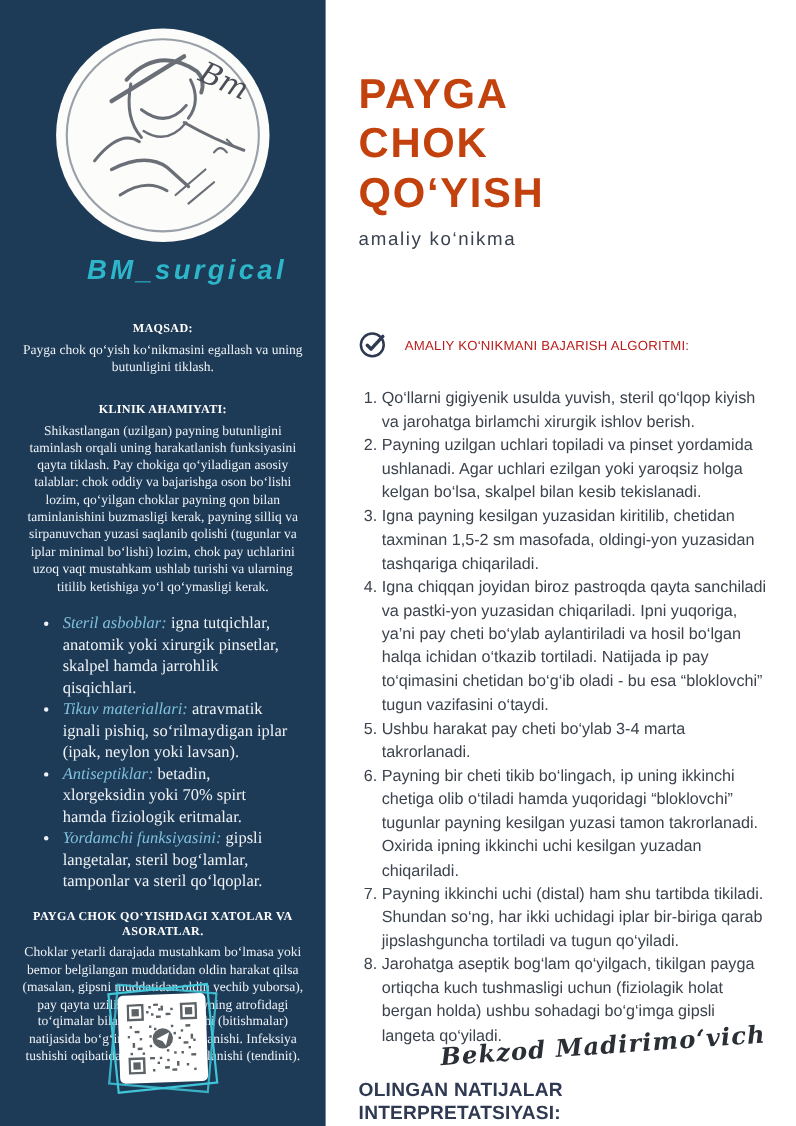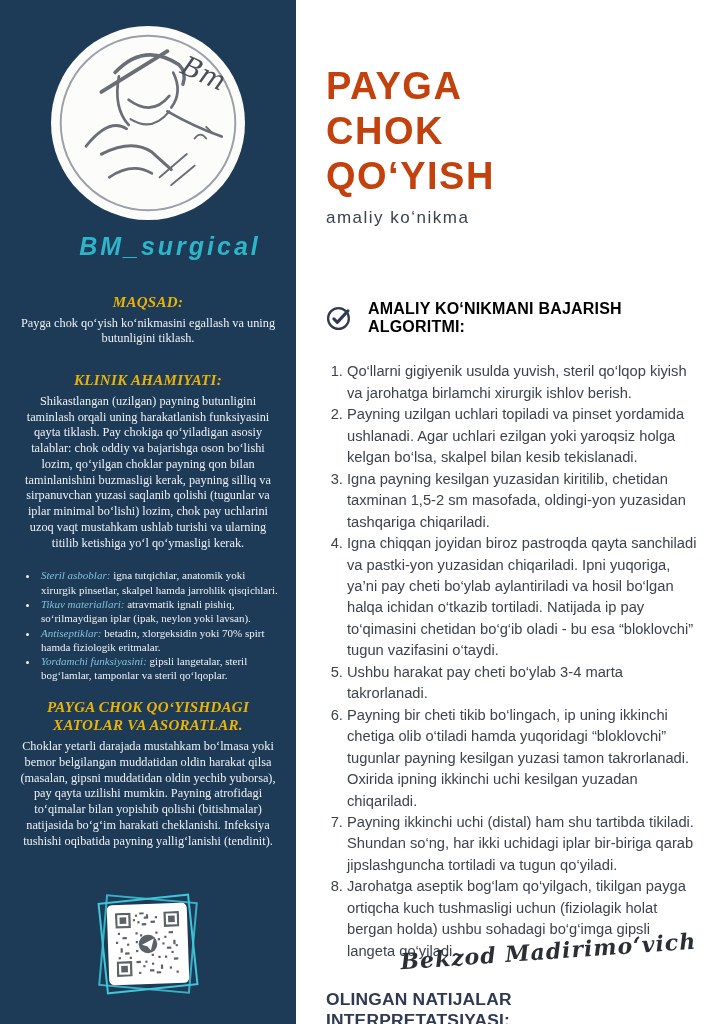--- a/index.html
+++ b/index.html
@@ -19,31 +19,31 @@
   }
   .logo-wrap svg{display:block;width:100%;height:100%;}
   .brand{
     text-align:center;color:#2db5c9;font-weight:bold;font-style:italic;
     font-size:25px;letter-spacing:3px;margin-top:12px;
     font-family:"Liberation Sans",sans-serif;
     margin-left:44px;
   }
   .side-section{padding:0 15px;text-align:center;}
   .side-title{
-    color:#eab308;font-size:15px;font-weight:bold;margin:0 0 3px;
-    letter-spacing:.3px;line-height:1.25;font-style:italic;
+    color:#ffffff;font-size:11px;font-weight:bold;margin:0 0 3px;
+    letter-spacing:.3px;line-height:1.25;
   }
   .side-text{font-size:12.3px;line-height:1.28;margin:4px;color:#edf1f6;}
   .sec-maqsad{margin-top:32px;}
   .sec-klinik{margin-top:24px;}
   .sec-asboblar{margin-top:17px;}
   .sec-xatolar{margin-top:15px;}
   .tools-list{
-    margin:2px 0 0;padding-left:24px;text-align:left;
-    font-size:11px;line-height:1.3;
+    margin:2px 16px 0;padding-left:24px;text-align:left;
+    font-size:15px;line-height:1.3;
   }
   .tools-list li{margin:0;padding-left:2px;}
   .tools-list li::marker{color:#eef2f6;}
   .lead{color:#7fc0dc;font-style:italic;}
   .qr-block{
     position:absolute;bottom:28px;left:50%;transform:translateX(-50%);
     width:104px;height:104px;
   }
   .qr-frame-a,.qr-frame-b{
     position:absolute;inset:6px;border:2px solid #3fc6d8;background:transparent;
@@ -62,21 +62,21 @@
     padding:64px 24px 0 30px;color:#41464e;
   }
   .page-title{
     font-size:38px;line-height:1.18;letter-spacing:1.5px;margin:0;
     color:#c2410c;font-weight:800;white-space:pre-line;
     font-family:"Liberation Sans",sans-serif;
   }
   .subtitle{margin-top:10px;font-size:17px;letter-spacing:1.5px;color:#3a424e;}
   .algo-head{display:flex;align-items:center;gap:15px;margin-top:72px;}
   .algo-head svg{flex:0 0 auto;display:block;}
-  .algo-title{font-weight:bold;font-size:16px;color:#000000;letter-spacing:.2px;}
+  .algo-title{font-weight:normal;font-size:12px;color:#b91c1c;letter-spacing:.2px;}
   .steps{
     margin:25px 0 4px;padding-left:21px;font-size:14.7px;line-height:1.46;color:#3d434d;
   }
   .steps li{margin:0;}
   .results-head{
     margin-top:27px;font-weight:bold;font-size:17.4px;color:#2f3a52;letter-spacing:.2px;
   }
   .signature{
     position:absolute;right:28px;top:938px;transform:rotate(-4deg);
     font-family:"DejaVu Serif",serif;font-style:italic;font-weight:bold;

